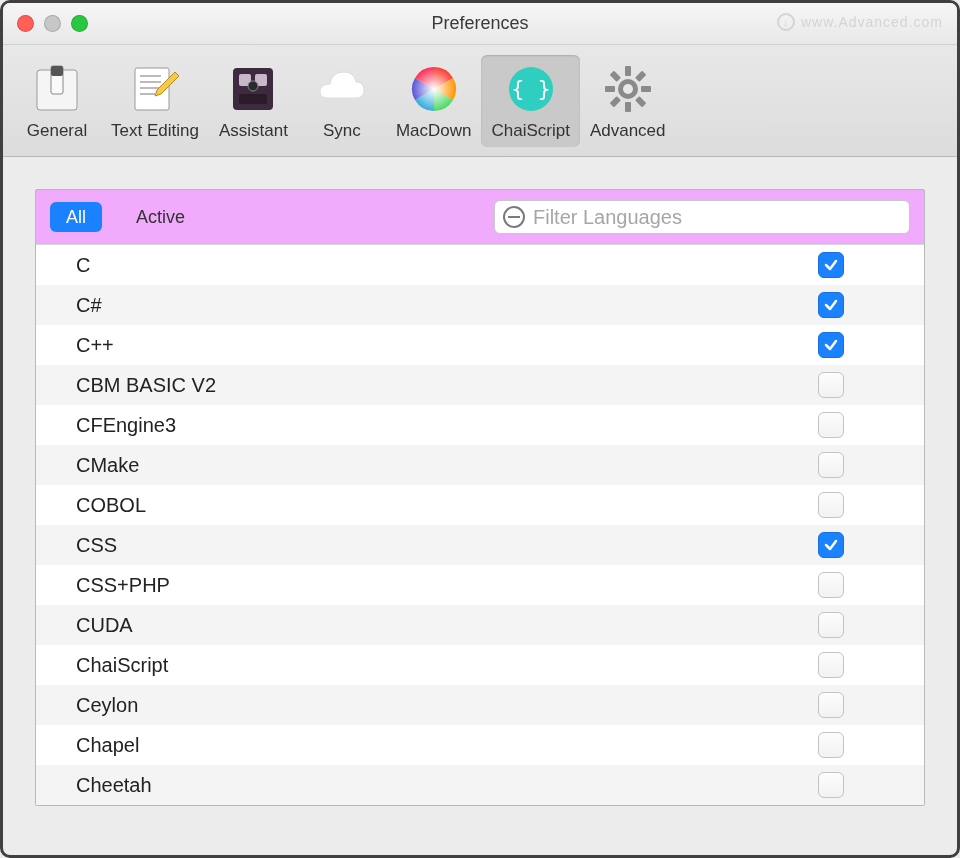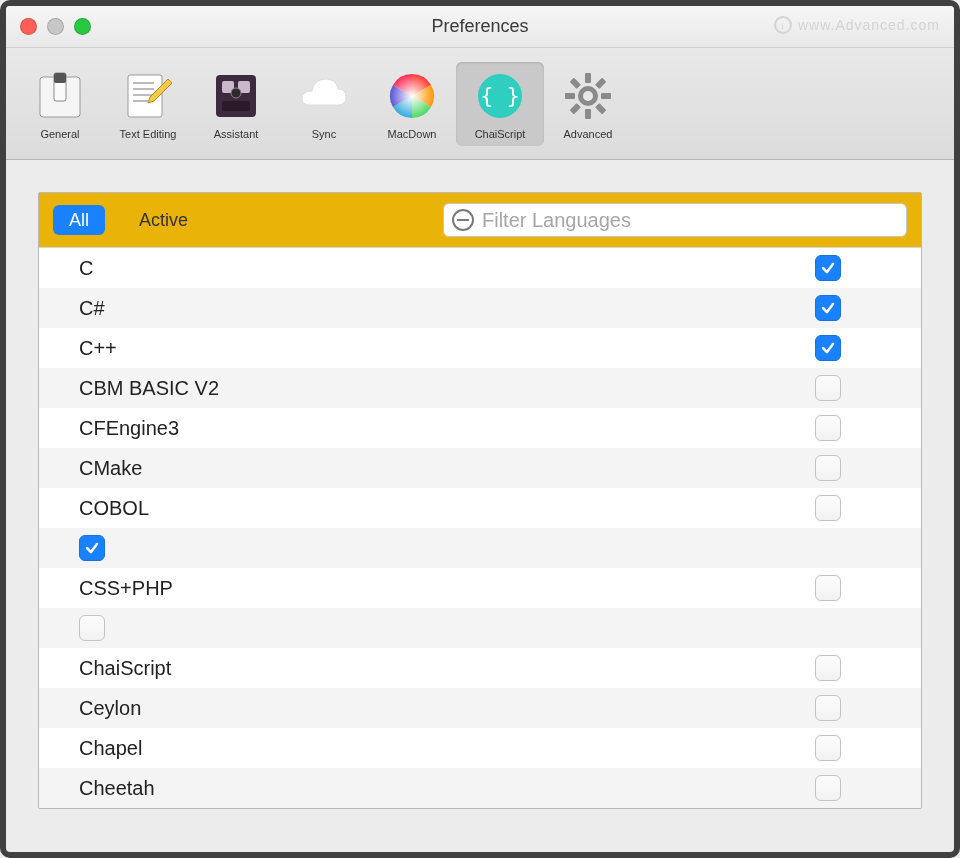--- a/index.html
+++ b/index.html
@@ -5,21 +5,21 @@
   * { box-sizing: border-box; margin: 0; padding: 0; }
   html, body { width: 960px; height: 858px; font-family: -apple-system, "Helvetica Neue", Helvetica, Arial, sans-serif; }
   body { background: #ececec; }
 
   .window {
     width: 960px;
     height: 858px;
     background: #ececec;
     border-radius: 10px;
     overflow: hidden;
-    border: 6px solid #404040;
+    border: 3px solid #404040;
     position: relative;
   }
 
   
   .titlebar {
     height: 42px;
     background: linear-gradient(#f6f6f6, #e8e8e8);
     border-bottom: 1px solid #d0d0d0;
     position: relative;
     display: flex;
@@ -84,30 +84,30 @@
   .toolbar-item.selected {
     background: #c9c9c9;
     box-shadow: inset 0 1px 2px rgba(0,0,0,0.15);
   }
   .toolbar-icon {
     width: 52px; height: 52px;
     display: flex; align-items: center; justify-content: center;
     margin-bottom: 6px;
   }
   .toolbar-label {
-    font-size: 11px;
+    font-size: 17px;
     color: #333;
   }
 
   
   .content {
     padding: 32px;
   }
   .panel {
-    background: #eab308;
+    background: #f0abfc;
     border: 1px solid #b8b8b8;
     border-radius: 2px;
   }
 
   .panel-header {
     display: flex;
     align-items: center;
     padding: 10px 14px;
     gap: 18px;
     border-bottom: 1px solid #d6d6d6;
@@ -124,21 +124,21 @@
   }
   .seg-button.active {
     background: #1a82ff;
     color: #fff;
   }
   .seg-button.inactive {
     color: #333;
   }
   .filter-wrap {
     margin-left: auto;
-    width: 464px;
+    width: 416px;
     height: 34px;
     border: 1px solid #c7c7c7;
     border-radius: 6px;
     background: #fff;
     display: flex;
     align-items: center;
     padding: 0 8px;
     gap: 8px;
   }
   .filter-icon {
@@ -369,31 +369,33 @@
           </div>
           <div class="lang-row">
             <span class="lang-name">CMake</span>
             <span class="mac-checkbox"></span>
           </div>
           <div class="lang-row">
             <span class="lang-name">COBOL</span>
             <span class="mac-checkbox"></span>
           </div>
           <div class="lang-row">
+            <span class="lang-name">CSS</span>
             <span class="mac-checkbox checked">
               <svg width="16" height="16" viewBox="0 0 16 16">
                 <path d="M3 8 L7 12 L13 4" stroke="#fff" stroke-width="2.5" fill="none" stroke-linecap="round" stroke-linejoin="round"></path>
               </svg>
             </span>
           </div>
           <div class="lang-row">
             <span class="lang-name">CSS+PHP</span>
             <span class="mac-checkbox"></span>
           </div>
           <div class="lang-row">
+            <span class="lang-name">CUDA</span>
             <span class="mac-checkbox"></span>
           </div>
           <div class="lang-row">
             <span class="lang-name">ChaiScript</span>
             <span class="mac-checkbox"></span>
           </div>
           <div class="lang-row">
             <span class="lang-name">Ceylon</span>
             <span class="mac-checkbox"></span>
           </div>

